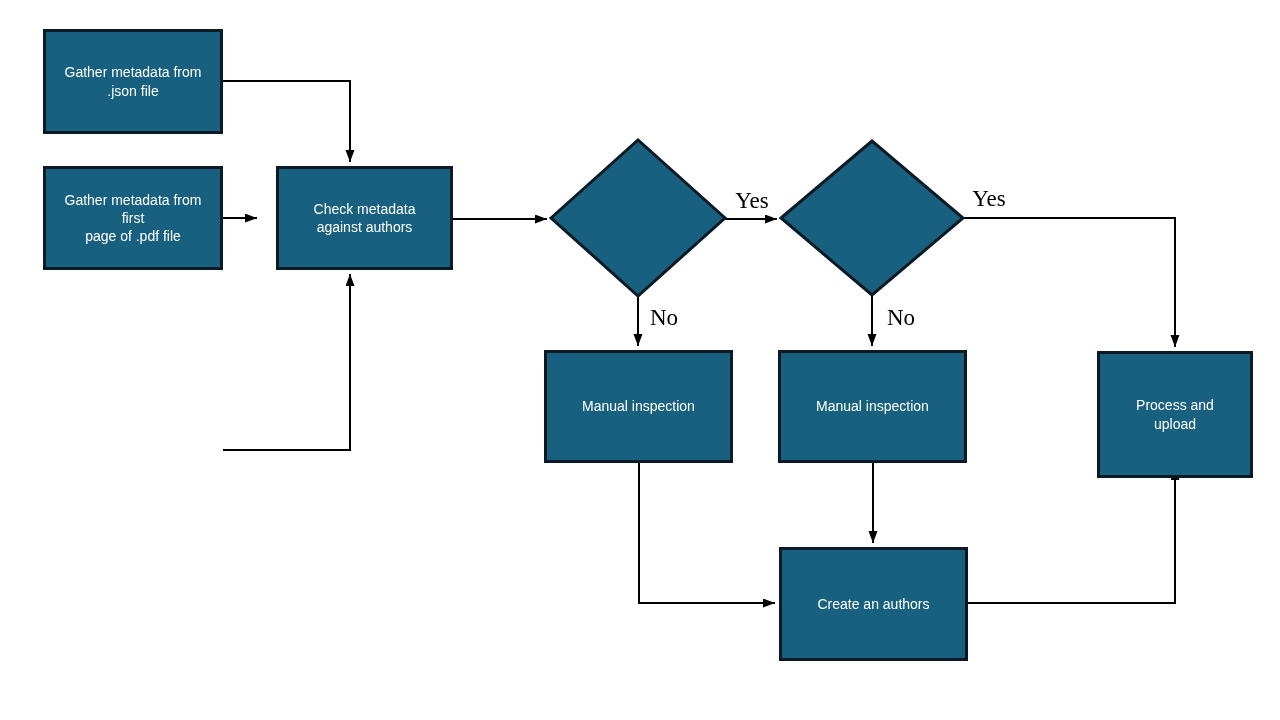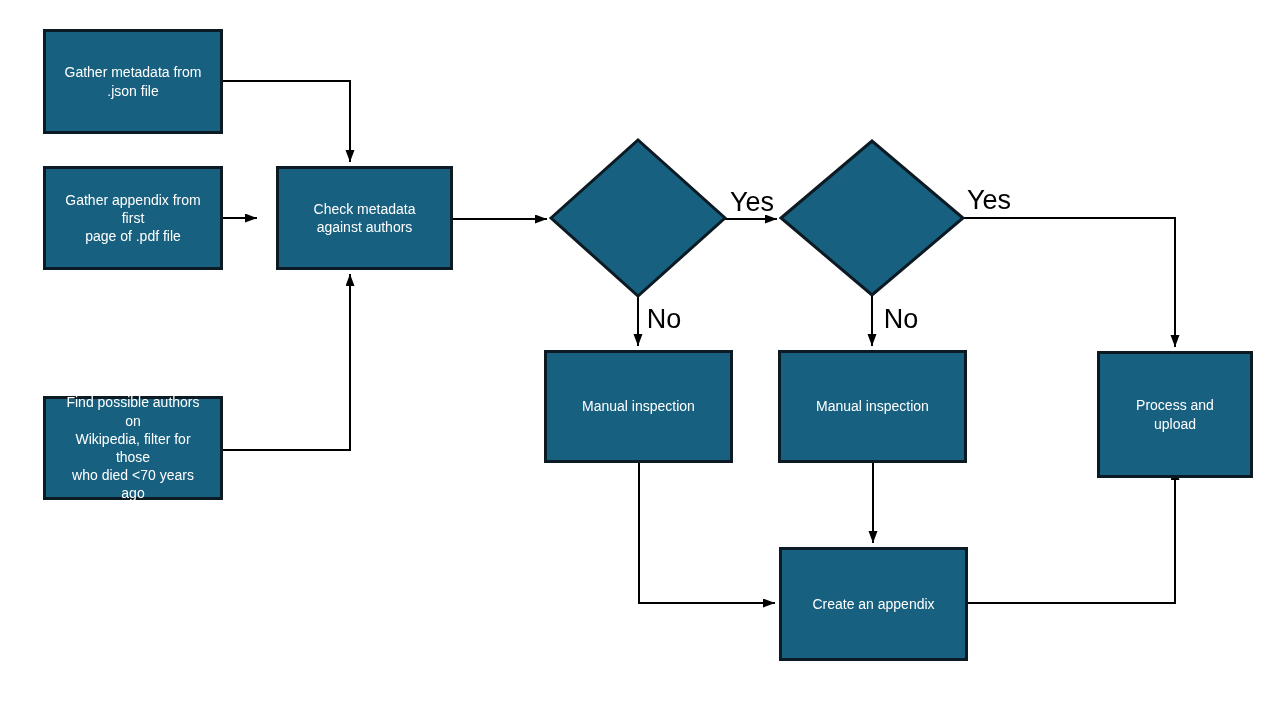--- a/index.html
+++ b/index.html
@@ -39,22 +39,23 @@
     display:flex;align-items:center;justify-content:center;
     text-align:center;
     color:var(--node-text);
     font-size:14px;line-height:1.3;
     pointer-events:none;
   }
   .edge-label{
     position:absolute;
     transform:translateX(-50%);
     color:var(--edge-label-text);
-    font-size:27px;line-height:1.1;
+    font-size:23px;line-height:1.1;
     white-space:nowrap;
+    font-family:Liberation Serif, serif;
   }
 </style>
 </head>
 <body>
 
 <div class="canvas">
 
   <svg class="edges" viewBox="0 0 1280 720" xmlns="http://www.w3.org/2000/svg">
     <defs>
       <marker id="arrow" markerUnits="userSpaceOnUse" markerWidth="13" markerHeight="10" refX="12" refY="4.5" orient="auto">
@@ -77,49 +78,44 @@
     <polygon class="diamond" points="551,218 638,140 725,218 638,296"></polygon>
     <polygon class="diamond" points="781,218 872,141 963,218 872,295"></polygon>
   </svg>
 
   <div class="node" style="left:43px;top:29px;width:180px;height:105px">
     <span class="node-label">Gather metadata from
 .json file</span>
   </div>
 
   <div class="node" style="left:43px;top:166px;width:180px;height:104px">
-    <span class="node-label">Gather appendix from first
+    <span class="node-label">Gather metadata from first
 page of .pdf file</span>
   </div>
 
-  <div class="node" style="left:43px;top:396px;width:180px;height:104px">
-    <span class="node-label">Find possible authors on
-Wikipedia, filter for those
-who died &lt;70 years ago</span>
-  </div>
 
   <div class="node" style="left:276px;top:166px;width:177px;height:104px">
     <span class="node-label">Check metadata
 against authors</span>
   </div>
 
   <div class="node" style="left:544px;top:350px;width:189px;height:113px">
     <span class="node-label">Manual inspection</span>
   </div>
 
   <div class="node" style="left:778px;top:350px;width:189px;height:113px">
     <span class="node-label">Manual inspection</span>
   </div>
 
   <div class="node" style="left:1097px;top:351px;width:156px;height:127px">
     <span class="node-label">Process and upload</span>
   </div>
 
   <div class="node" style="left:779px;top:547px;width:189px;height:114px">
-    <span class="node-label">Create an appendix</span>
+    <span class="node-label">Create an authors</span>
   </div>
 
 
 
   <div class="edge-label" style="left:752px;top:188px">Yes</div>
   <div class="edge-label" style="left:664px;top:305px">No</div>
   <div class="edge-label" style="left:989px;top:186px">Yes</div>
   <div class="edge-label" style="left:901px;top:305px">No</div>
 
 </div>

